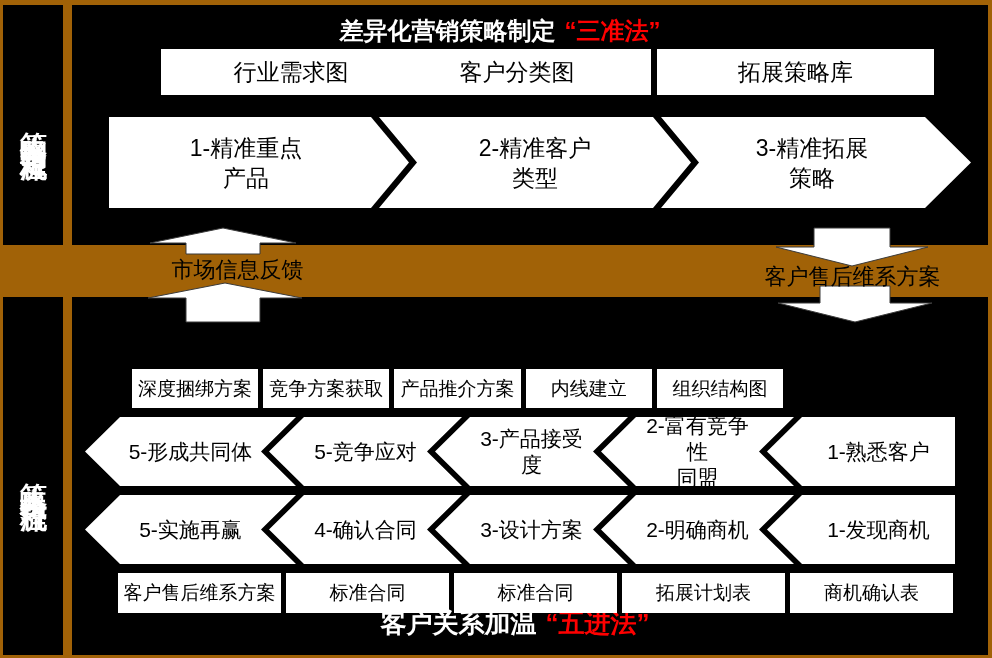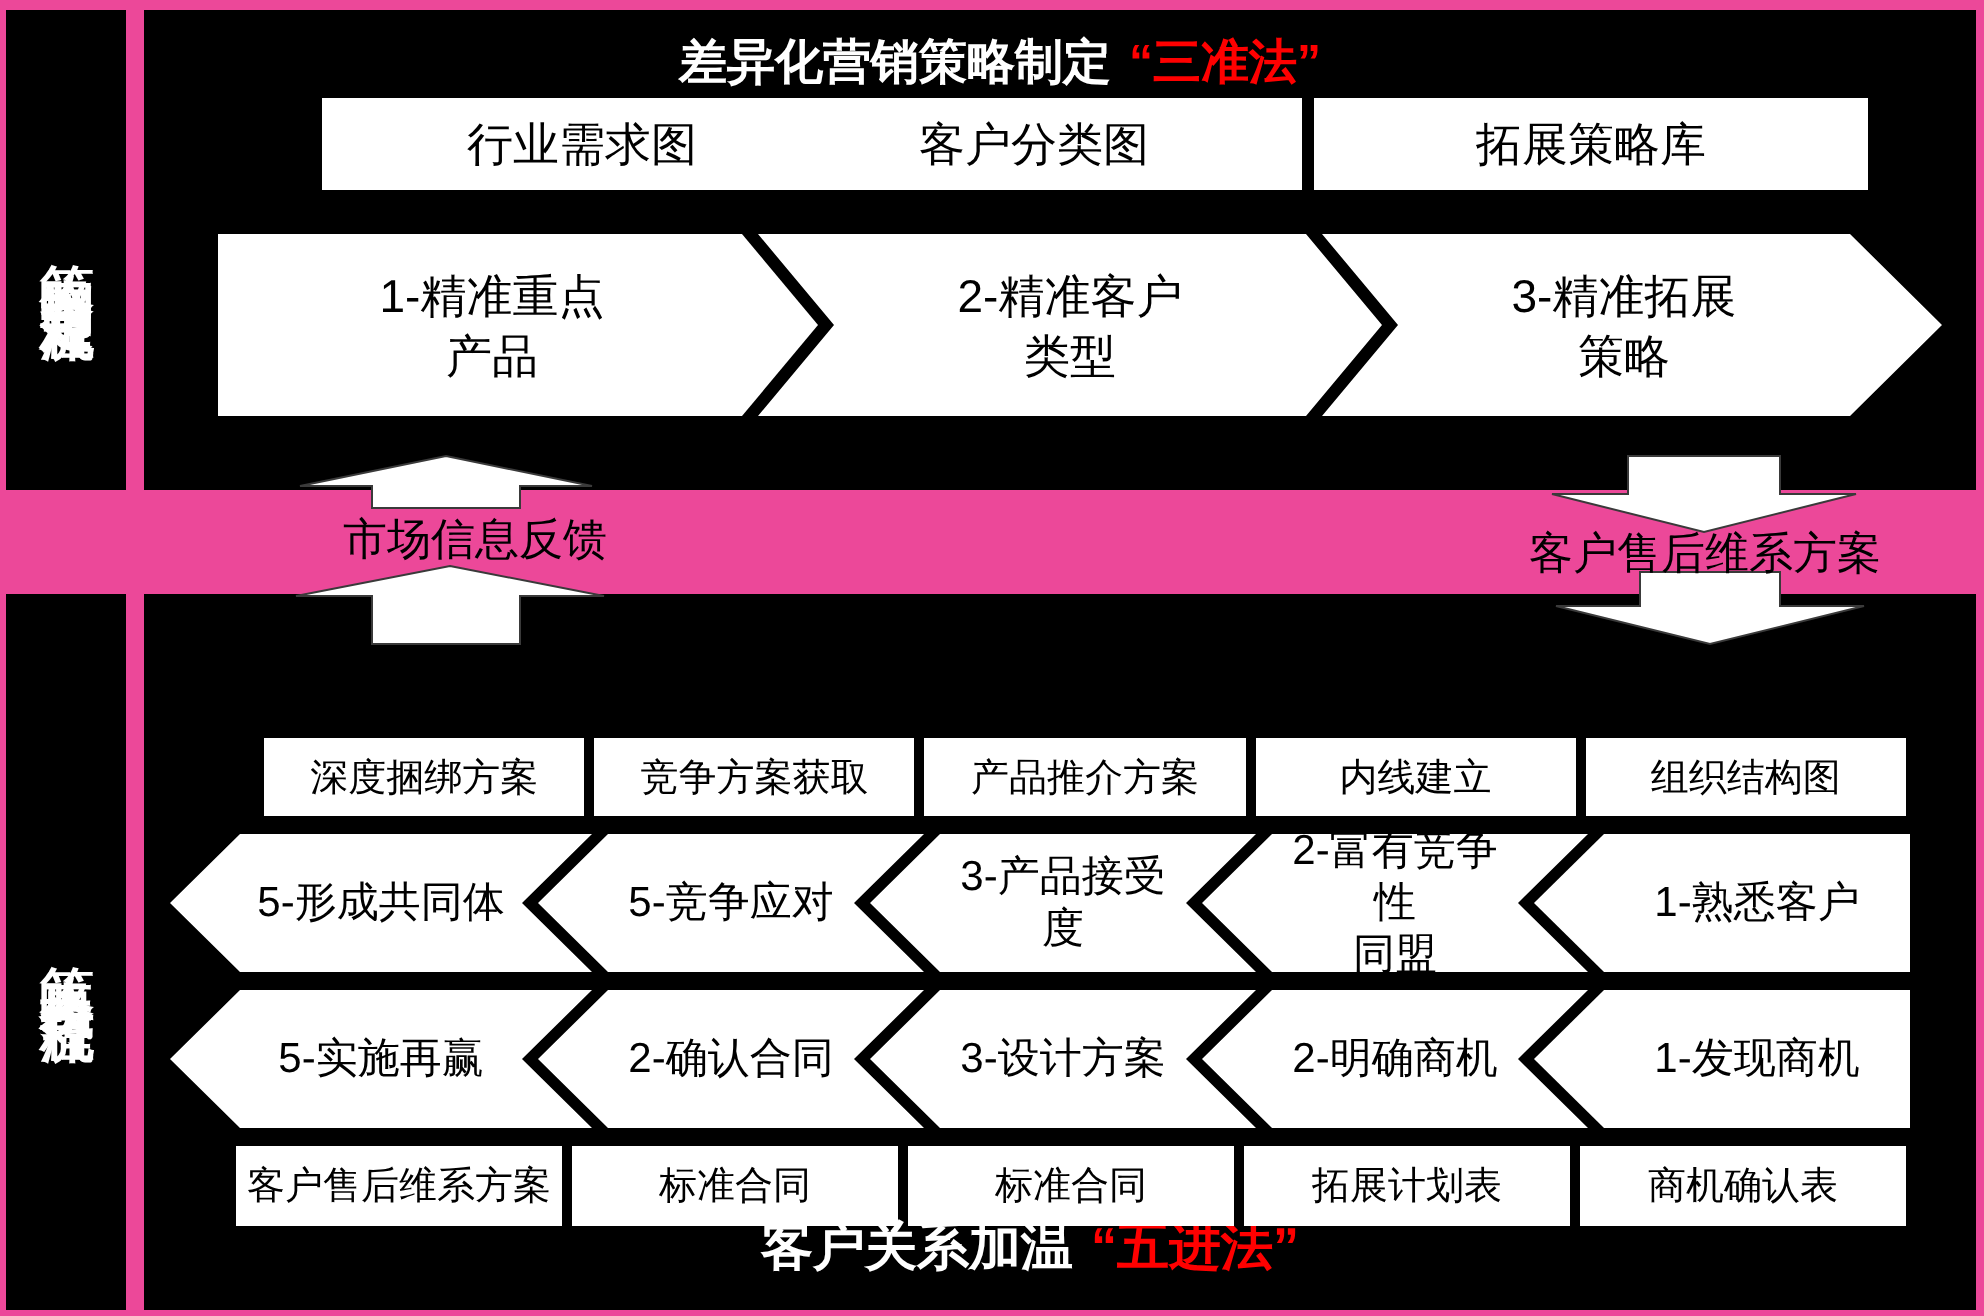--- a/index.html
+++ b/index.html
@@ -1,16 +1,16 @@
 <!DOCTYPE html>
 <html><head>
 <meta charset="utf-8">
 <style>
   html,body{margin:0;padding:0;background:#fff;}
-  .canvas{position:relative;width:992px;height:658px;background:#ec4899;overflow:hidden;
+  .canvas{position:relative;width:992px;height:658px;background:#a16207;overflow:hidden;
           font-family:"Liberation Sans","DejaVu Sans",sans-serif;color:#000;}
   
   .rail{position:absolute;left:3px;width:60px;background:#000;color:#fff;
         display:flex;align-items:center;justify-content:center;}
   .rail-top{top:5px;height:240px;}
   .rail-bottom{top:297px;height:358px;}
   .rail-label{writing-mode:vertical-rl;text-orientation:upright;
               font-size:27px;font-weight:bold;letter-spacing:5px;line-height:1;}
   
   .section{position:absolute;left:72px;width:916px;background:#000;}
@@ -19,21 +19,21 @@
   .sec-title{position:absolute;text-align:center;color:#fff;font-weight:bold;white-space:nowrap;}
   .title-top{top:10px;left:0;right:60px;font-size:24px;}
   .title-warm{top:309px;left:0;right:30px;font-size:26px;}
   .red{color:#ff0000;margin-left:9px;}
   
   .wbox{position:absolute;background:#fff;display:flex;align-items:center;justify-content:center;}
   .tbox{top:44px;height:46px;font-size:23px;}
   .tbox1{left:45px;width:260px;margin-left:44px;} .tbox2{left:311px;width:268px;} .tbox3{left:585px;width:277px;}
   .boxrow{position:absolute;display:flex;gap:5px;}
   .boxrow .cell{flex:1;background:#fff;display:flex;align-items:center;justify-content:center;}
-  .boxrow-tools{top:72px;left:60px;width:821px;height:39px;font-size:19px;}
+  .boxrow-tools{top:72px;left:60px;width:651px;height:39px;font-size:19px;}
   .boxrow-docs{top:276px;left:46px;width:835px;height:40px;font-size:19px;}
   
   .chev{position:absolute;background:#fff;display:flex;align-items:center;justify-content:center;
         text-align:center;}
   .chev .lines span{display:block;}
   
   .chev-t{top:112px;height:91px;font-size:23px;line-height:30px;padding-left:12px;}
   .chev-t1{left:37px;width:300px;padding-right:38px;box-sizing:border-box;
     clip-path:polygon(0 0,calc(100% - 38px) 0,100% 50%,calc(100% - 38px) 100%,0 100%);}
   .chev-t2{left:307px;width:312px;padding:0 38px;box-sizing:border-box;
@@ -151,21 +151,21 @@
       <div class="lines">
           <span>1-熟悉客户</span>
           <span></span>
         </div>
     </div>
 
     <div class="chev chev-b row-sale chev-mid cb5">
       <span>5-实施再赢</span>
     </div>
     <div class="chev chev-b row-sale chev-mid cb4">
-      <span>2-确认合同</span>
+      <span>4-确认合同</span>
     </div>
     <div class="chev chev-b row-sale chev-mid cb3">
       <span>3-设计方案</span>
     </div>
     <div class="chev chev-b row-sale chev-mid cb2">
       <span>2-明确商机</span>
     </div>
     <div class="chev chev-b row-sale chev-end cb1">
       <span>1-发现商机</span>
     </div>

